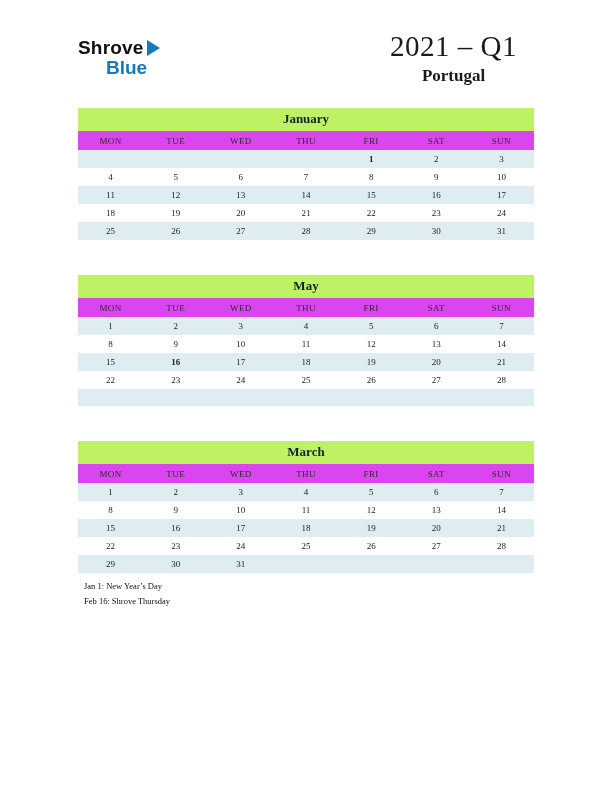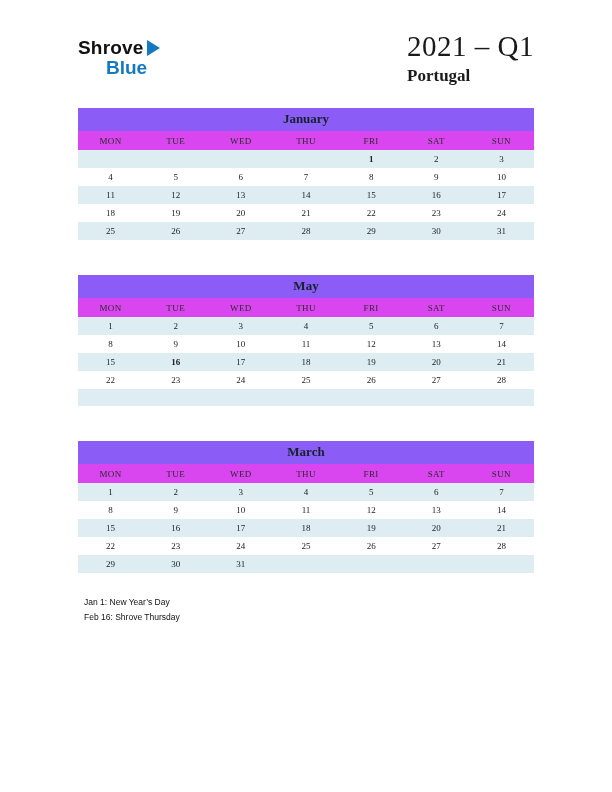--- a/index.html
+++ b/index.html
@@ -17,29 +17,29 @@
   .logo { position: absolute; left: 0; top: 8px; font-family: "Liberation Sans", sans-serif; font-weight: bold; line-height: 1; }
   .logo-line1 { font-size: 19px; color: #111111; letter-spacing: 0.2px; display:flex; align-items:center; }
   .logo-triangle {
     display: inline-block; width: 0; height: 0; margin-left: 3px; margin-top: 1px;
     border-left: 13px solid #1579c0;
     border-top: 8px solid transparent;
     border-bottom: 8px solid transparent;
   }
   .logo-line2 { font-size: 19px; color: #1579c0; margin-left: 28px; margin-top: 1px; }
 
-  .title-block { position: absolute; right: 0; top: 0; text-align: left; }
+  .title-block { position: absolute; right: 17px; top: 0; text-align: center; }
   .title { font-size: 29px; color: #1a1a1a; letter-spacing: 0.5px; }
   .subtitle { font-size: 17px; color: #1a1a1a; margin-top: 3px; font-weight: bold; }
 
   
   .calendars { position: absolute; top: 108px; left: 78px; width: 456px; }
   .month { margin-bottom: 35px; }
   .month-band {
-    background: #8b5cf6;
+    background: #bef264;
     text-align: center;
     font-weight: bold;
     font-size: 13px;
     color: #15222b;
     padding: 3px 0 4px 0;
   }
   table.month-grid { width: 100%; border-collapse: collapse; table-layout: fixed; }
   table.month-grid th {
     font-weight: normal;
     font-size: 9px;
@@ -56,22 +56,22 @@
     padding: 4px 0;
     height: 17px;
   }
   table.month-grid tbody tr:nth-child(odd) { background: #ddedf2; }
   table.month-grid tbody tr:nth-child(even) { background: #ffffff; }
   td.holiday { color: #e8112d; font-weight: bold; }
 
   
   .footnotes {
     position: absolute; top: 579px; left: 84px;
-    font-family: Liberation Sans, sans-serif;
-    font-size: 8.5px; color: #111111; line-height: 15px; margin-top: 16px;
+    font-family: Liberation Serif, serif;
+    font-size: 8.5px; color: #111111; line-height: 15px;
   }
 </style>
 </head>
 <body>
 
 <div class="page">
 
   <div class="header">
     <div class="logo">
       <div class="logo-line1">

